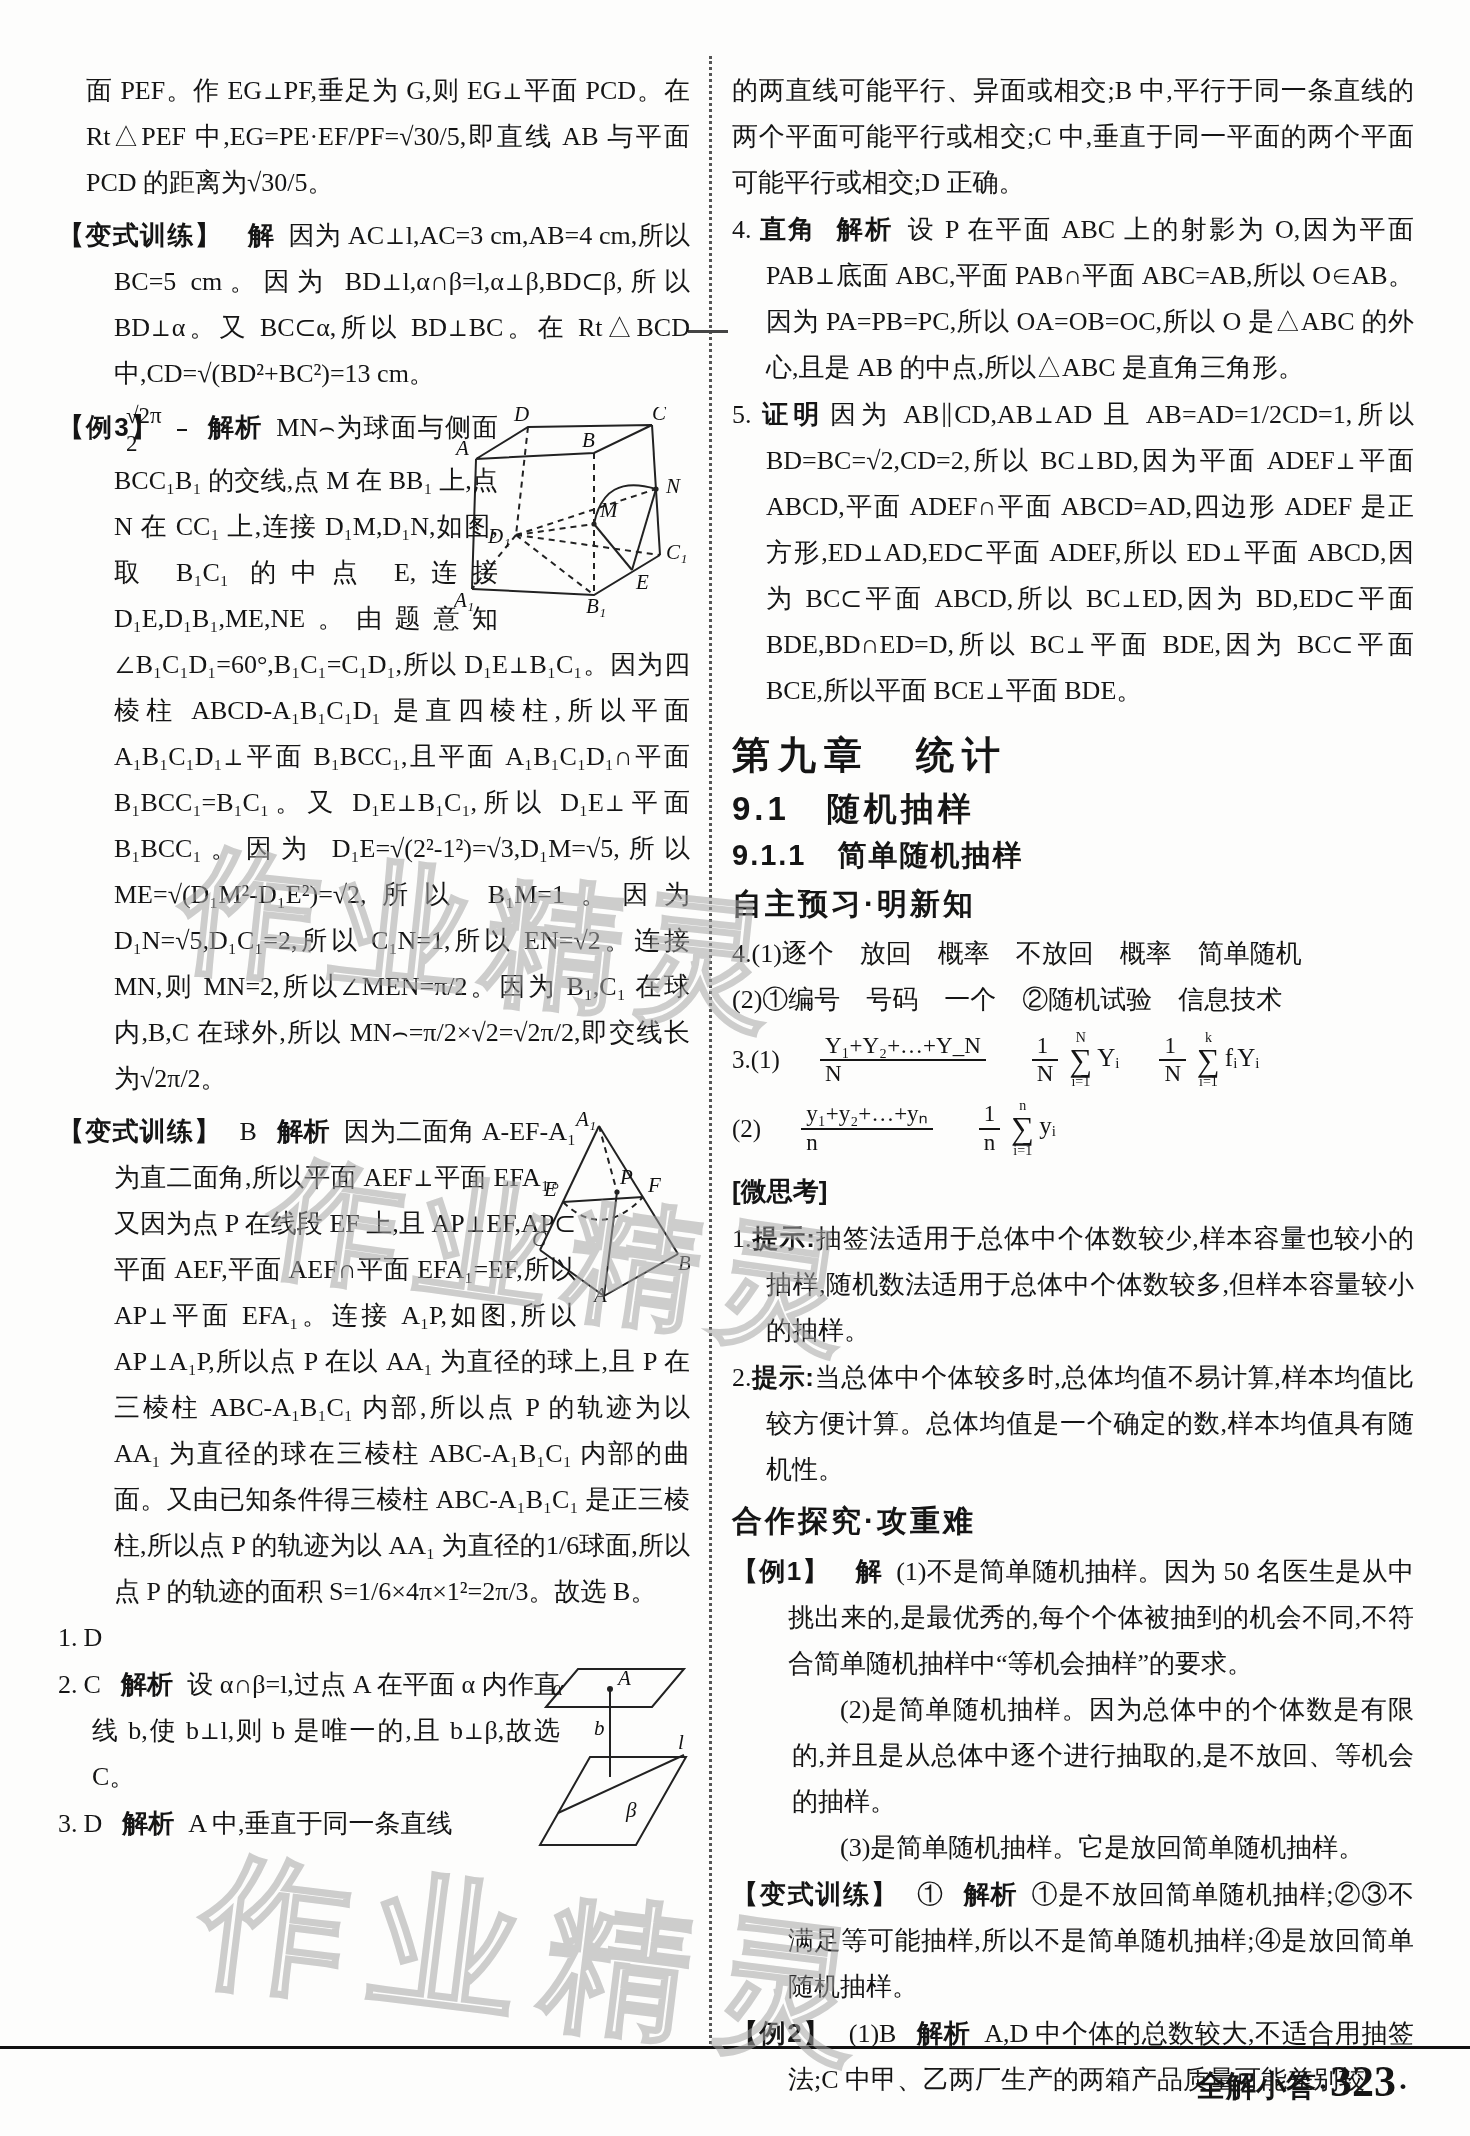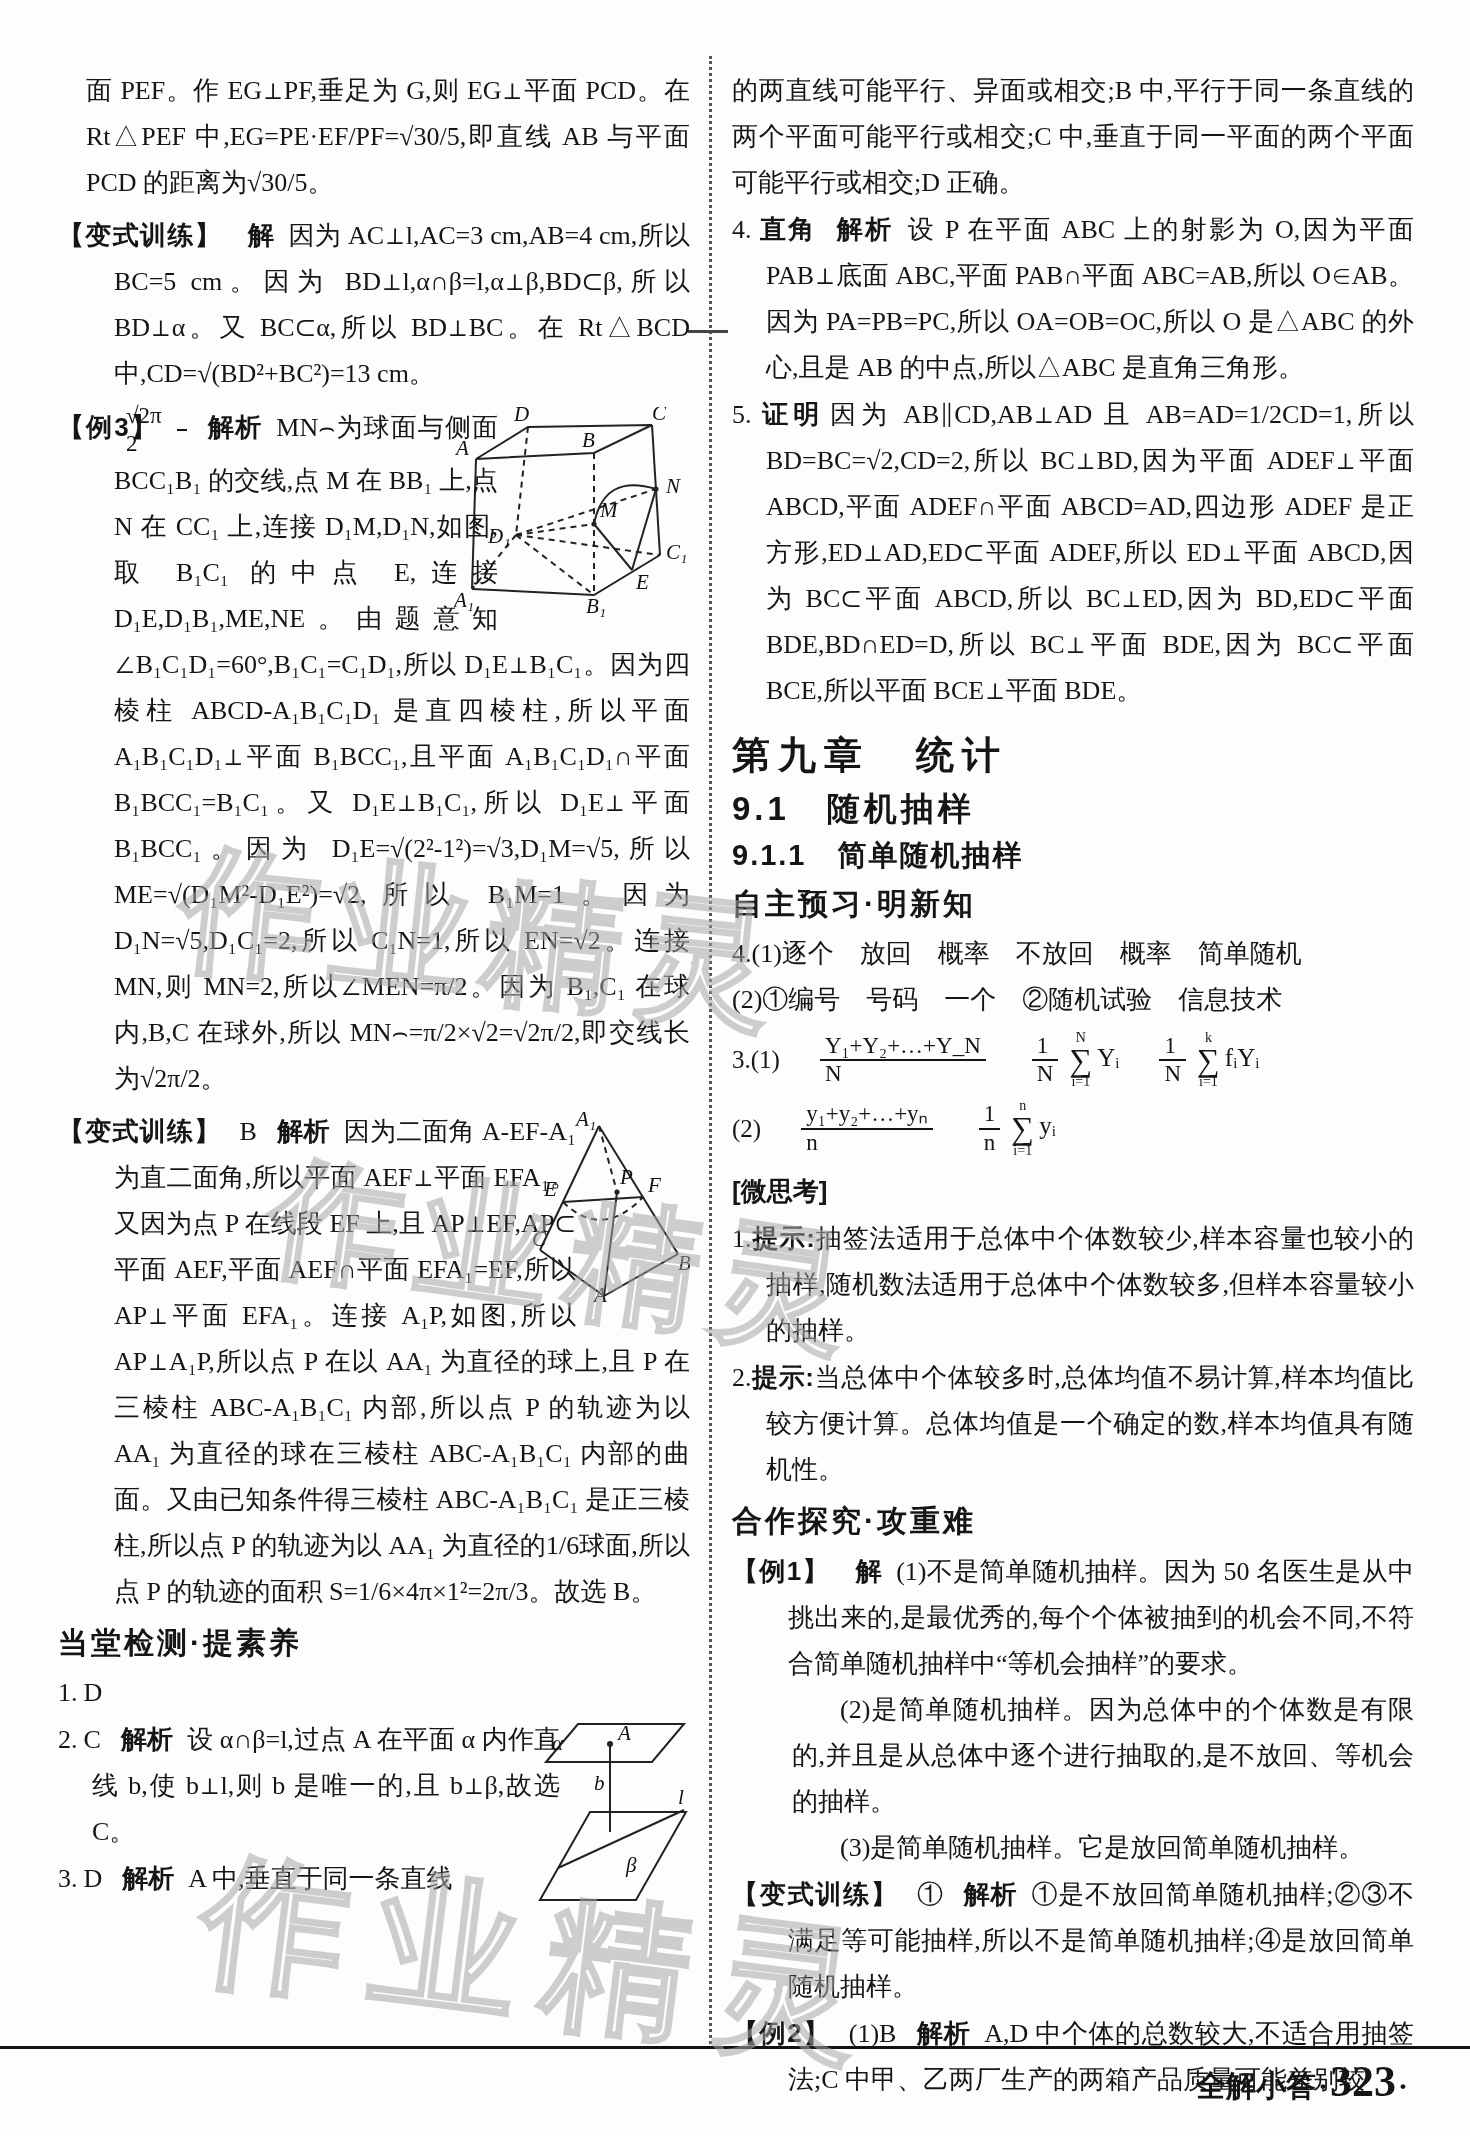--- a/index.html
+++ b/index.html
@@ -124,21 +124,20 @@
           <text class="lbl" x="88" y="72">P</text>
           <text class="lbl" x="116" y="80">F</text>
           <text class="lbl" x="0" y="134">C</text>
           <text class="lbl" x="146" y="158">B</text>
           <text class="lbl" x="62" y="190">A</text>
         </svg>
       </span>
       <b class="lead">【变式训练】</b><span class="answer">B</span><b class="hlabel">解析</b><span>因为二面角 A-EF-A₁ 为直二面角,所以平面 AEF⊥平面 EFA₁。又因为点 P 在线段 EF 上,且 AP⊥EF,AP⊂平面 AEF,平面 AEF∩平面 EFA₁=EF,所以 AP⊥平面 EFA₁。连接 A₁P,如图,所以 AP⊥A₁P,所以点 P 在以 AA₁ 为直径的球上,且 P 在三棱柱 ABC-A₁B₁C₁ 内部,所以点 P 的轨迹为以 AA₁ 为直径的球在三棱柱 ABC-A₁B₁C₁ 内部的曲面。又由已知条件得三棱柱 ABC-A₁B₁C₁ 是正三棱柱,所以点 P 的轨迹为以 AA₁ 为直径的1/6球面,所以点 P 的轨迹的面积 S=1/6×4π×1²=2π/3。故选 B。</span>
     </div>
 
-    <h3 class="h-center h-block">当堂检测·提素养</h3>
 
     <p class="para hang34">
       <span>1.</span><span class="answer">D</span>
     </p>
 
     <div class="para hang34">
       <span class="fig">
         <svg width="152" height="184" viewBox="0 0 152 184">
           <polygon class="edge" points="8,42 40,4 146,4 114,42"></polygon>
           <polygon class="edge" points="2,180 52,92 148,92 98,180"></polygon>

